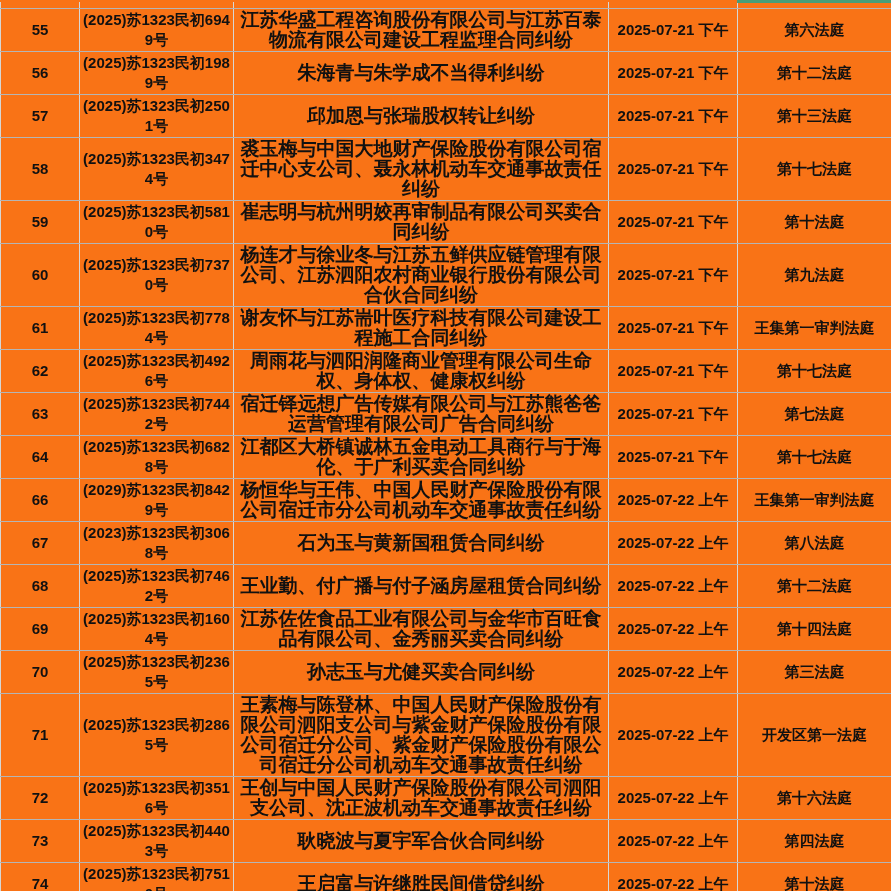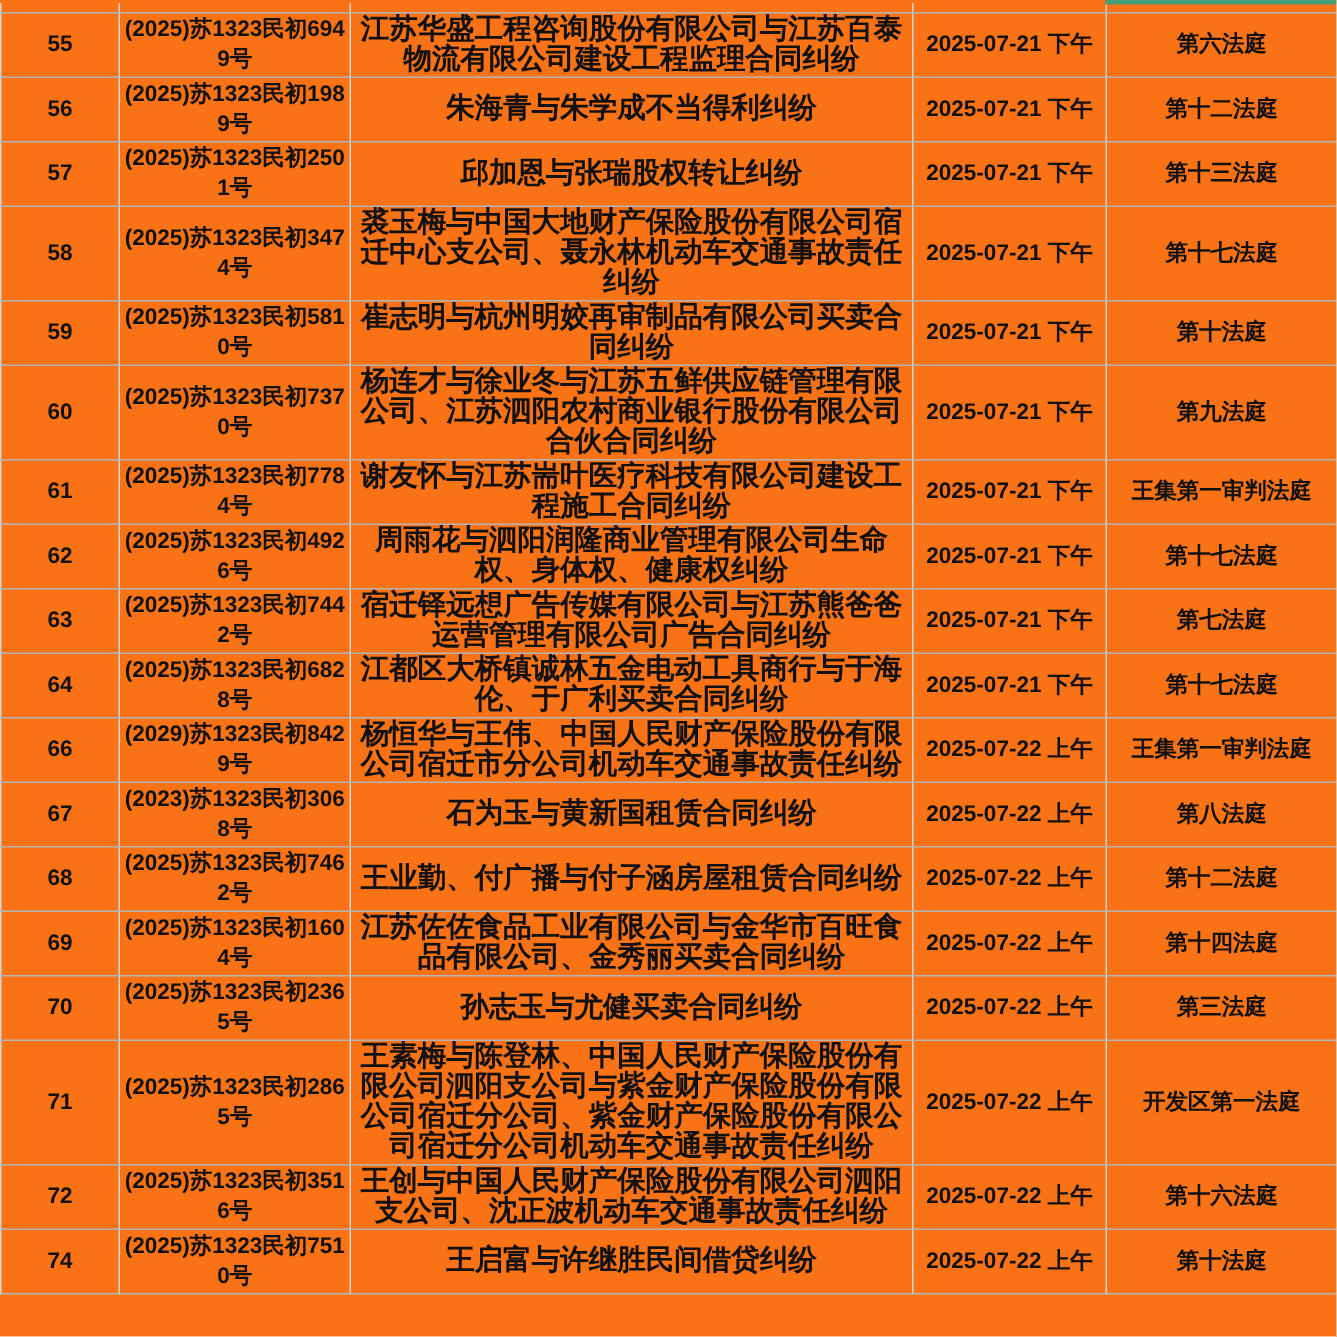--- a/index.html
+++ b/index.html
@@ -176,20 +176,27 @@
           <td class="c-court">开发区第一法庭</td>
         </tr>
         <tr>
           <td class="c-num">72</td>
           <td class="c-case">(2025)苏1323民初3516号</td>
           <td class="c-desc">王创与中国人民财产保险股份有限公司泗阳支公司、沈正波机动车交通事故责任纠纷</td>
           <td class="c-time">2025-07-22 上午</td>
           <td class="c-court">第十六法庭</td>
         </tr>
         <tr>
+          <td class="c-num">73</td>
+          <td class="c-case">(2025)苏1323民初4403号</td>
+          <td class="c-desc">耿晓波与夏宇军合伙合同纠纷</td>
+          <td class="c-time">2025-07-22 上午</td>
+          <td class="c-court">第四法庭</td>
+        </tr>
+        <tr>
           <td class="c-num">74</td>
           <td class="c-case">(2025)苏1323民初7510号</td>
           <td class="c-desc">王启富与许继胜民间借贷纠纷</td>
           <td class="c-time">2025-07-22 上午</td>
           <td class="c-court">第十法庭</td>
         </tr>
     </tbody>
   </table>
 </div>
 

